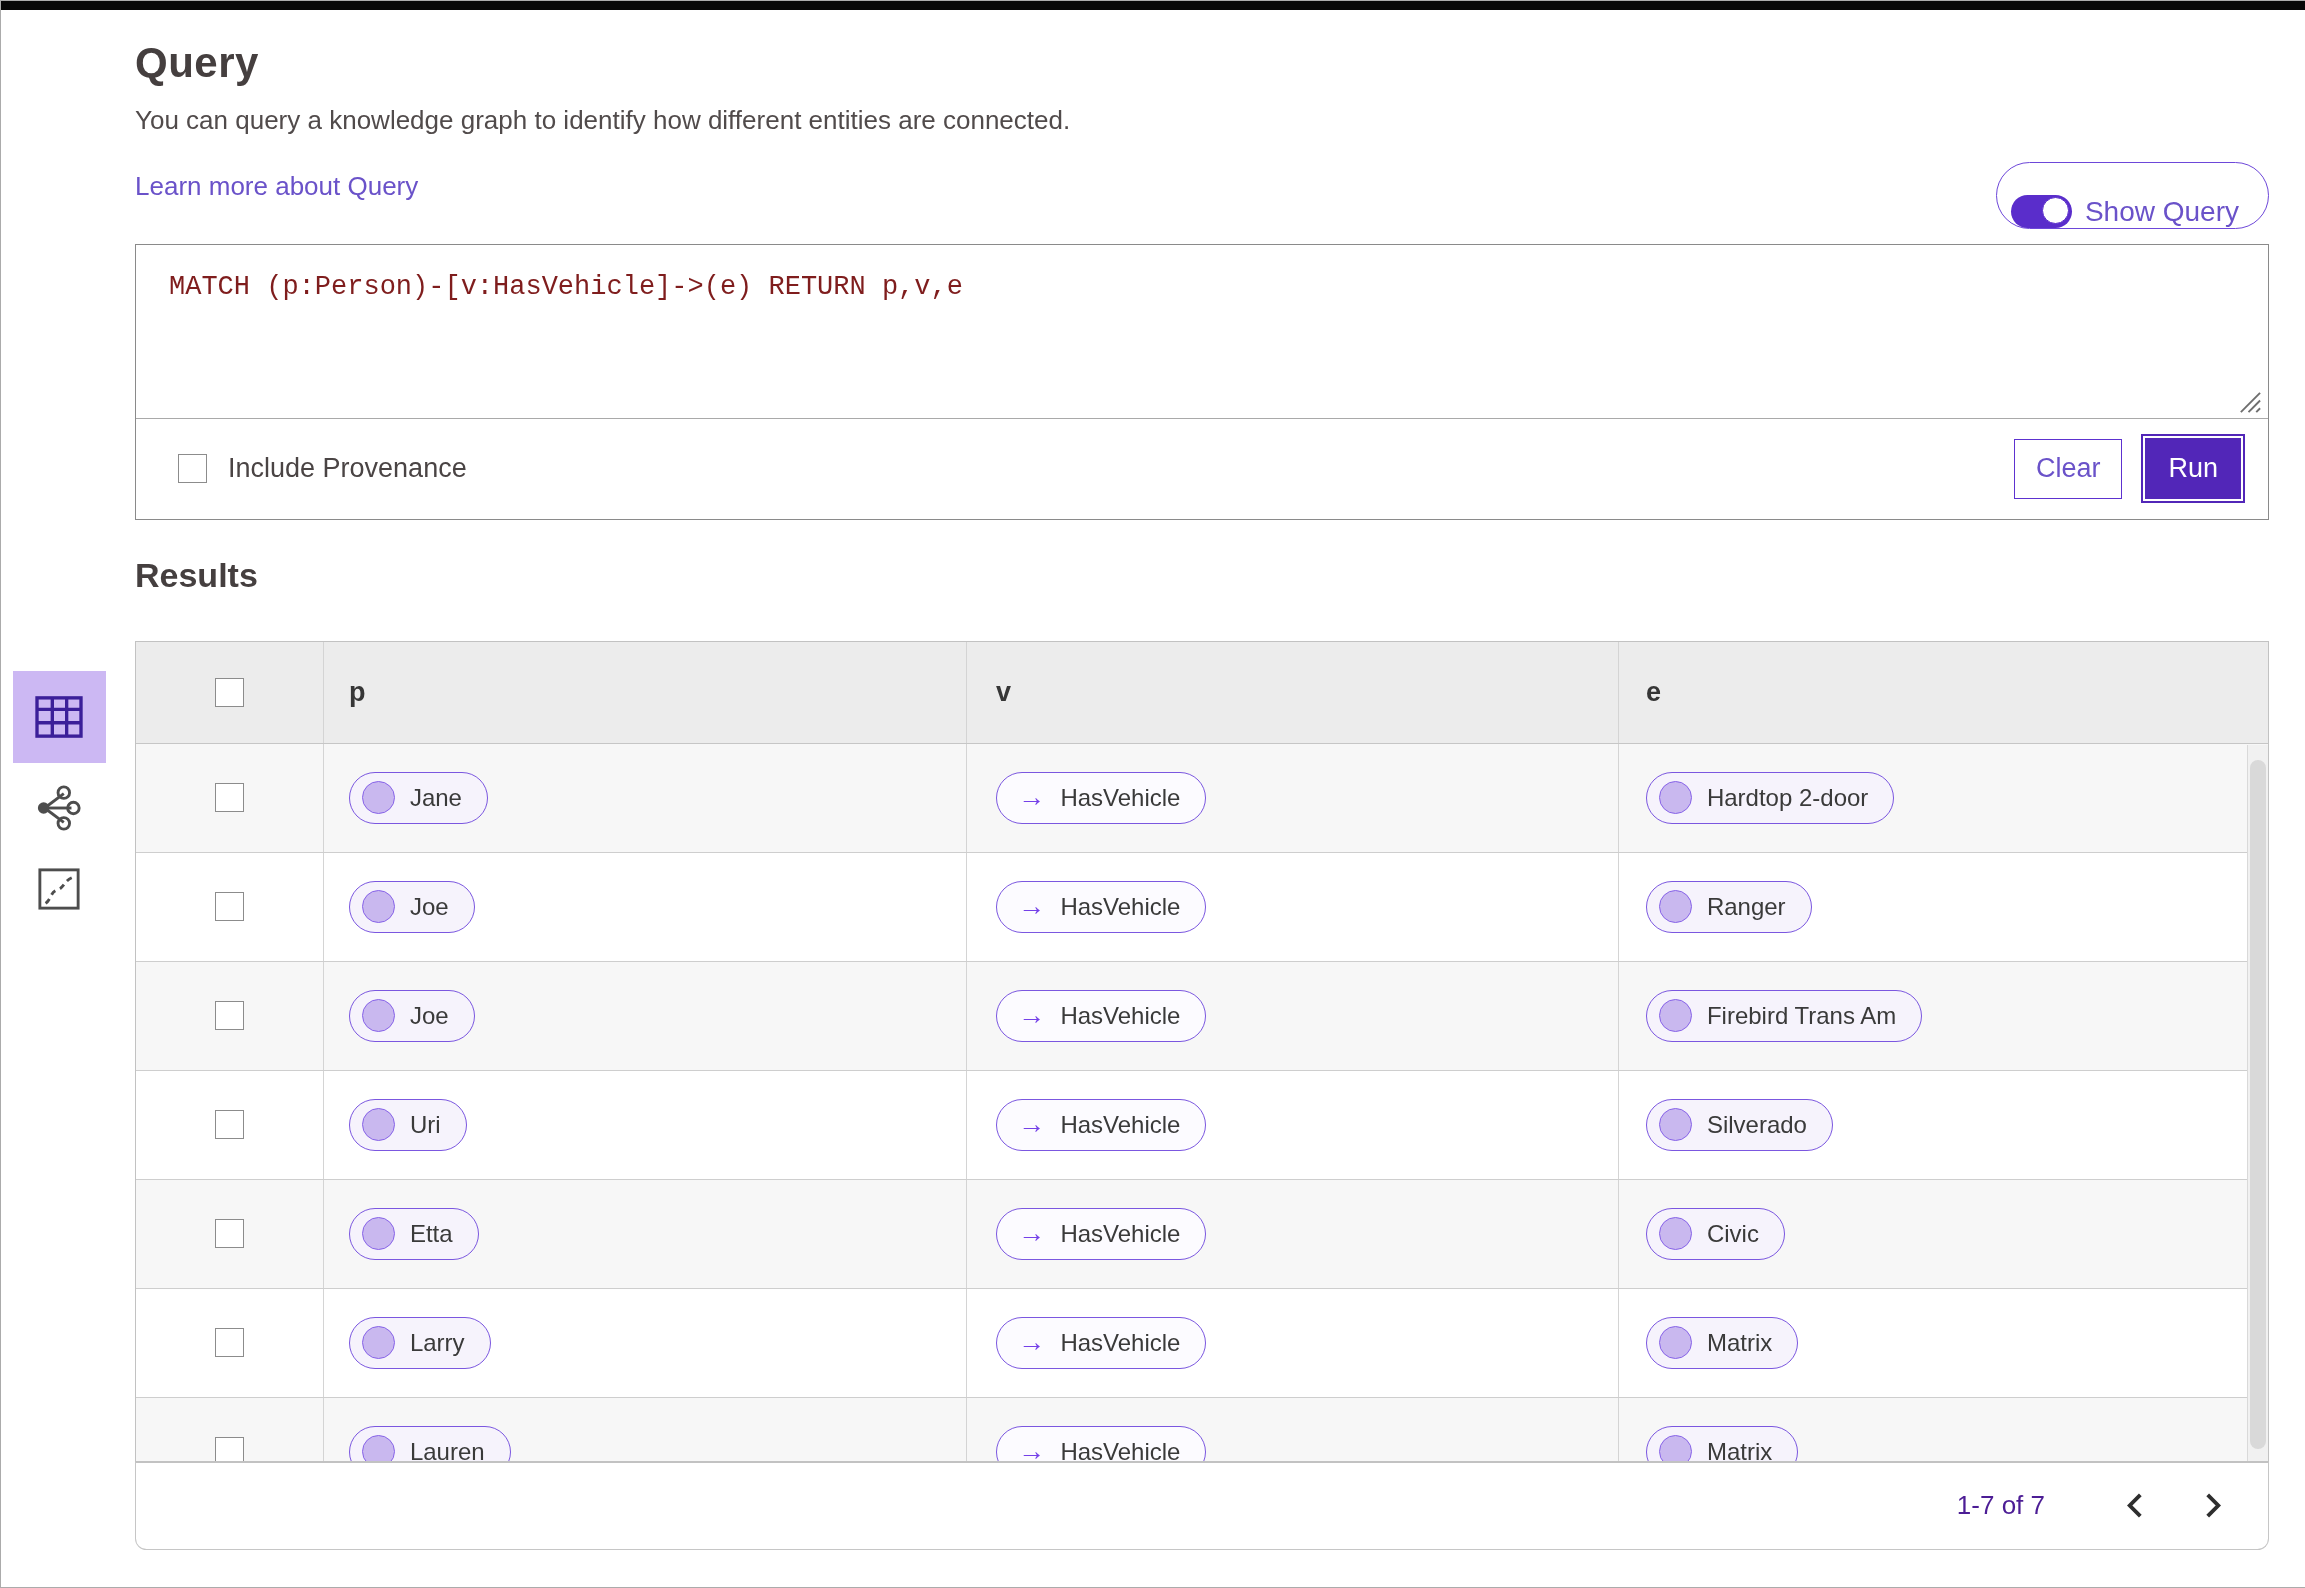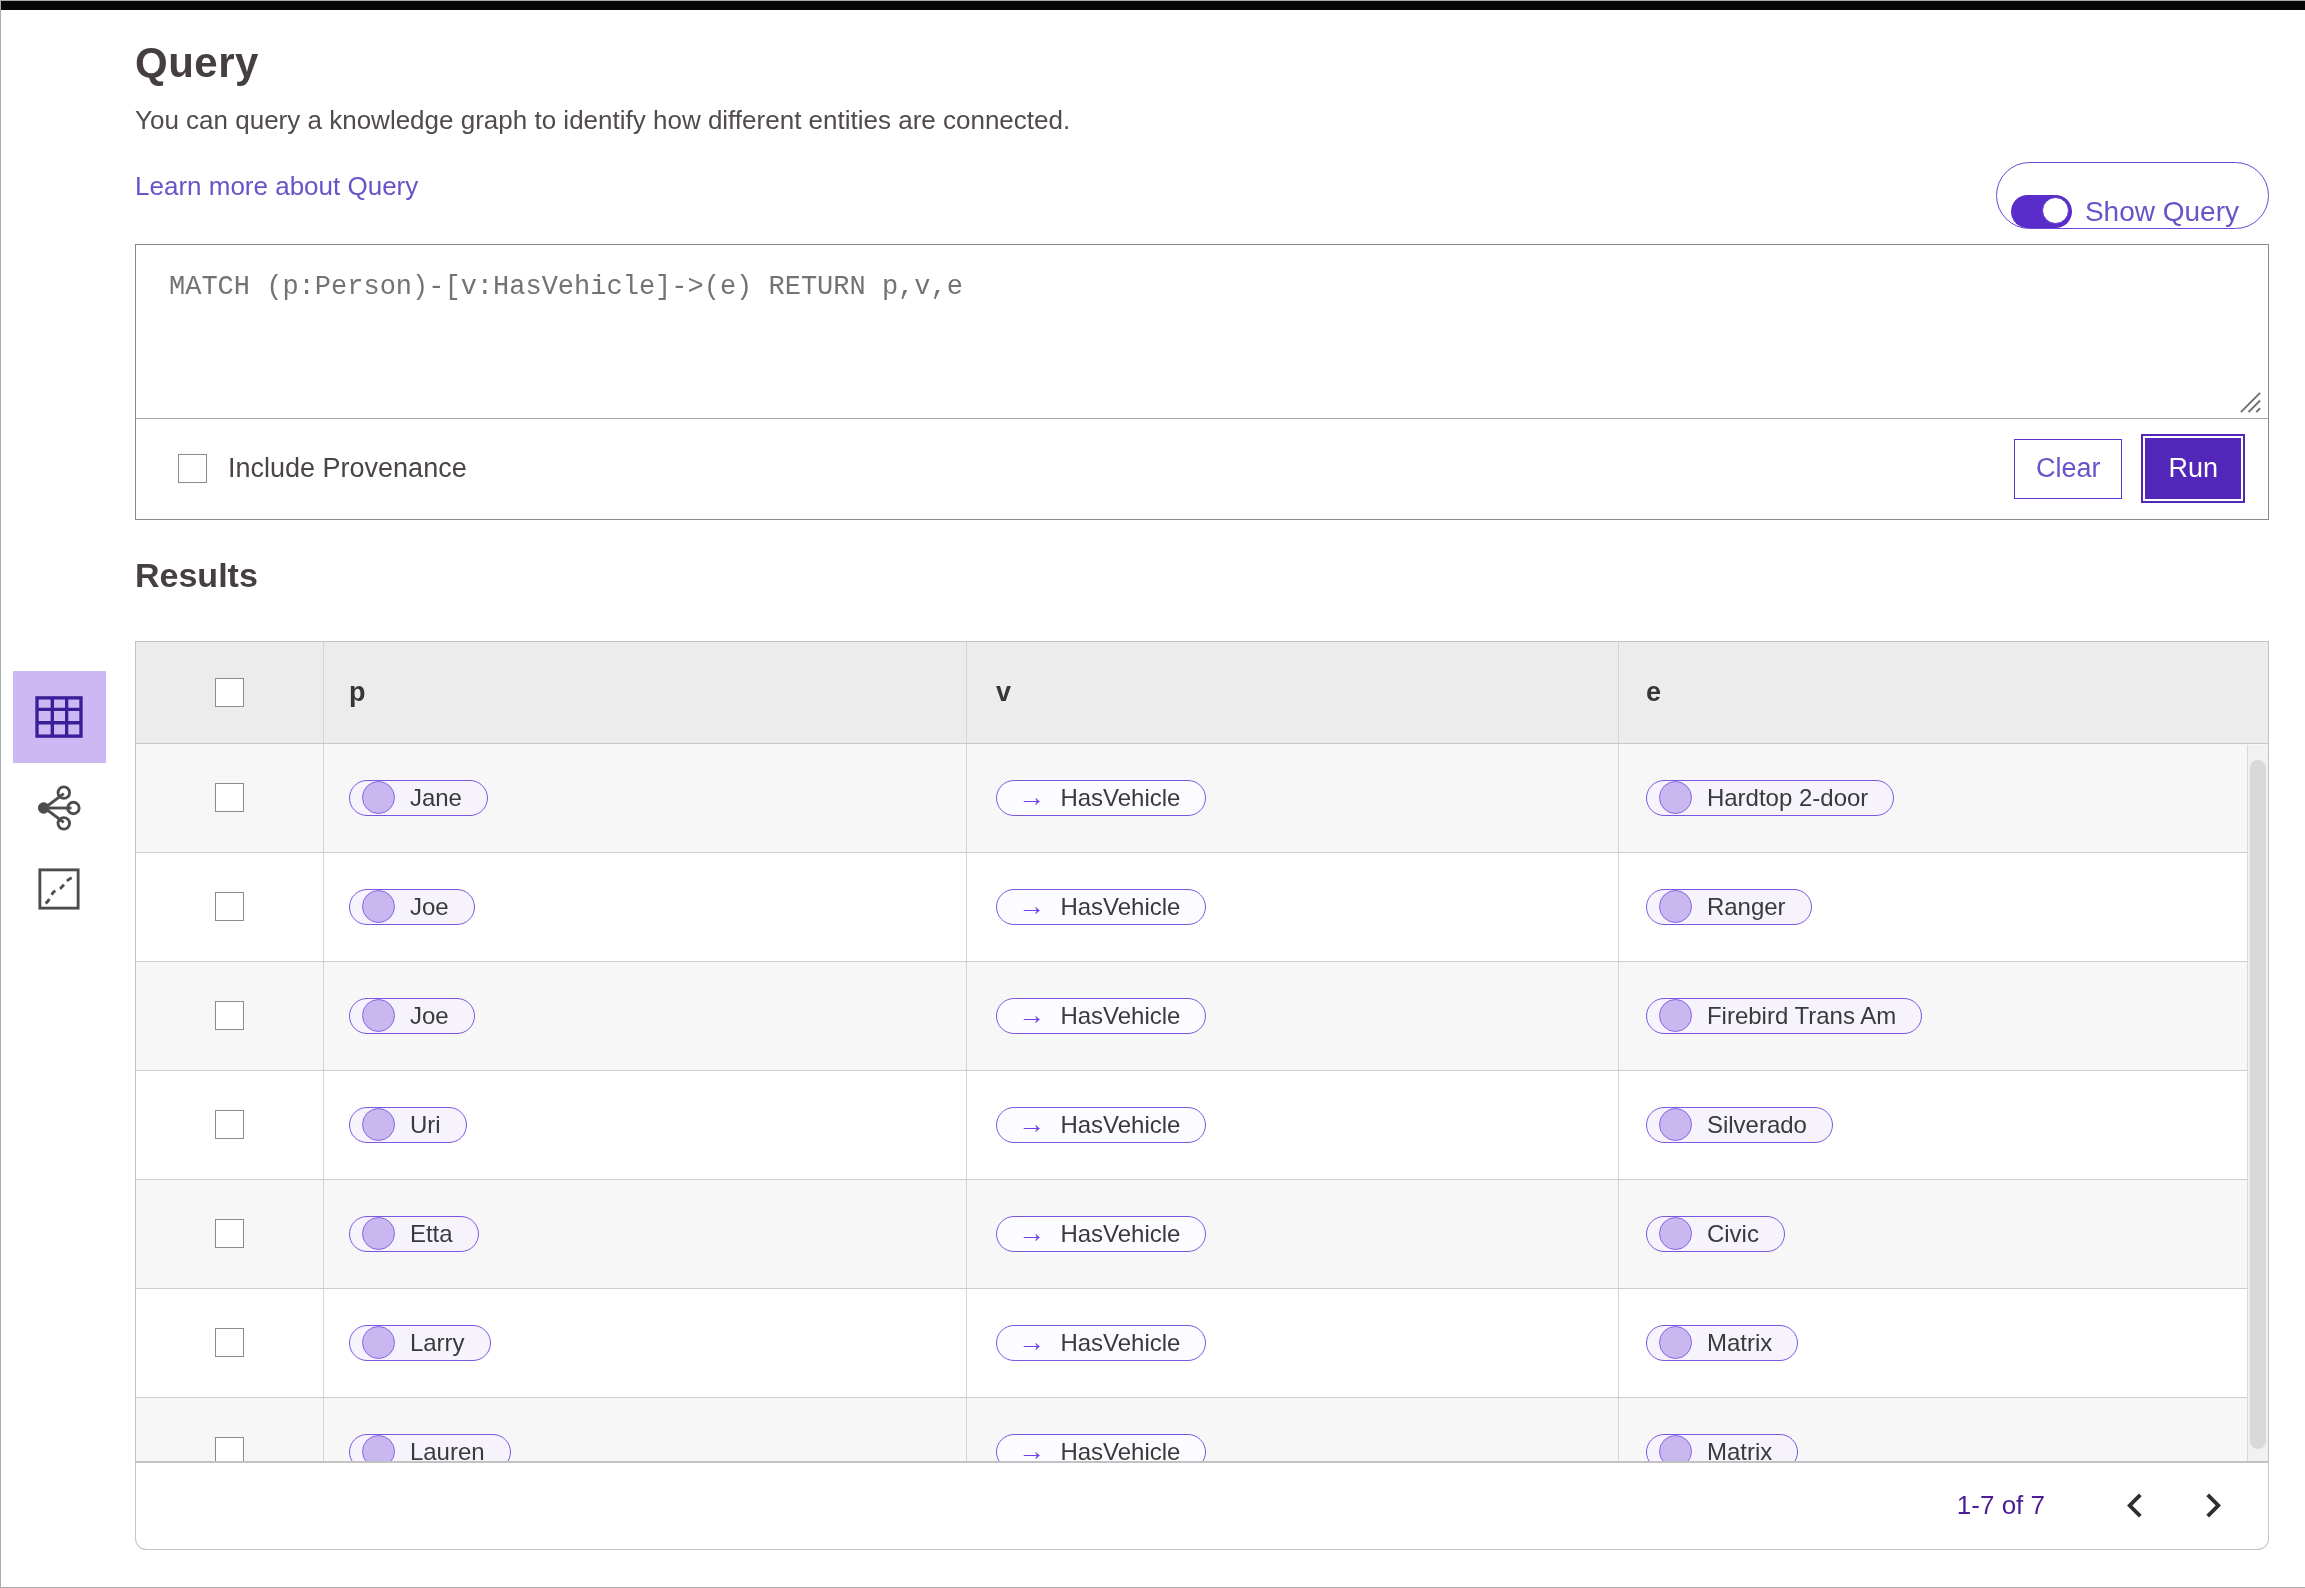--- a/index.html
+++ b/index.html
@@ -30,21 +30,21 @@
     position:absolute; right:2.9px; top:2.9px; width:27px; height:27px; border-radius:50%;
     background:#fff; border:1.9px solid #5a2dcb;
   }
   .switch-label{ font-size:28px; color:#6a52c9; }
 
   
   .query-panel{ margin-top:42px; border:1px solid #8a8a8a; background:#fff; }
   .query-editor{ position:relative; height:174px; border-bottom:1px solid #a9a9a9; }
   .query-text{
     padding:27px 33px; font-family:"Liberation Mono","DejaVu Sans Mono",monospace;
-    font-size:27px; color:#737373; white-space:pre; overflow:hidden;
+    font-size:27px; color:#7f1d1d; white-space:pre; overflow:hidden;
   }
   .resize-handle{ position:absolute; right:5.8px; bottom:3.8px; width:25px; height:25px; }
 
   .query-footer{ height:100px; display:flex; align-items:center; padding:0 25px 0 42px; }
   .provenance{ display:flex; align-items:center; gap:21px; cursor:pointer; }
   .checkbox{
     width:29px; height:29px; border:1.9px solid #8c8c8c; background:#fff; display:inline-block;
   }
   .provenance-label{ font-size:27px; color:#4a4444; }
   .spacer{ flex:1; }
@@ -69,21 +69,21 @@
   .t-body-row{ height:109px; background:#fff; border-bottom:1px solid #cecece; }
   .t-body-row.alt{ background:#f7f7f7; }
   .c-check{ width:188px; border-right:1px solid #d4d4d4; display:flex; align-items:center; justify-content:center; }
   .c-p{ width:643px; border-right:1px solid #d4d4d4; display:flex; align-items:center; padding-left:25px; }
   .c-v{ width:652px; border-right:1px solid #d4d4d4; display:flex; align-items:center; padding-left:29px; }
   .c-e{ flex:1; display:flex; align-items:center; padding-left:27px; }
   .col-label{ font-size:27px; font-weight:bold; color:#363636; }
 
   
   .pill{
-    display:inline-flex; align-items:center; gap:15.4px; height:36px; padding:0 25px 0 11.5px;
+    display:inline-flex; align-items:center; gap:15.4px; height:52px; padding:0 25px 0 11.5px;
     border:1.9px solid #7b57e0; border-radius:29px; background:#f6f3fc; cursor:pointer;
   }
   .pill .node-dot{
     width:33px; height:33px; border-radius:50%; background:#c9b8ef; border:1.9px solid #8763e8; flex:0 0 auto;
   }
   .pill.edge{ background:#fcfbff; padding:0 25px 0 21px; }
   .pill .edge-arrow{ color:#7440e8; font-size:27px; line-height:1; }
   .pill .pill-label{ font-size:24px; color:#3a3a3a; white-space:nowrap; }
 
   

